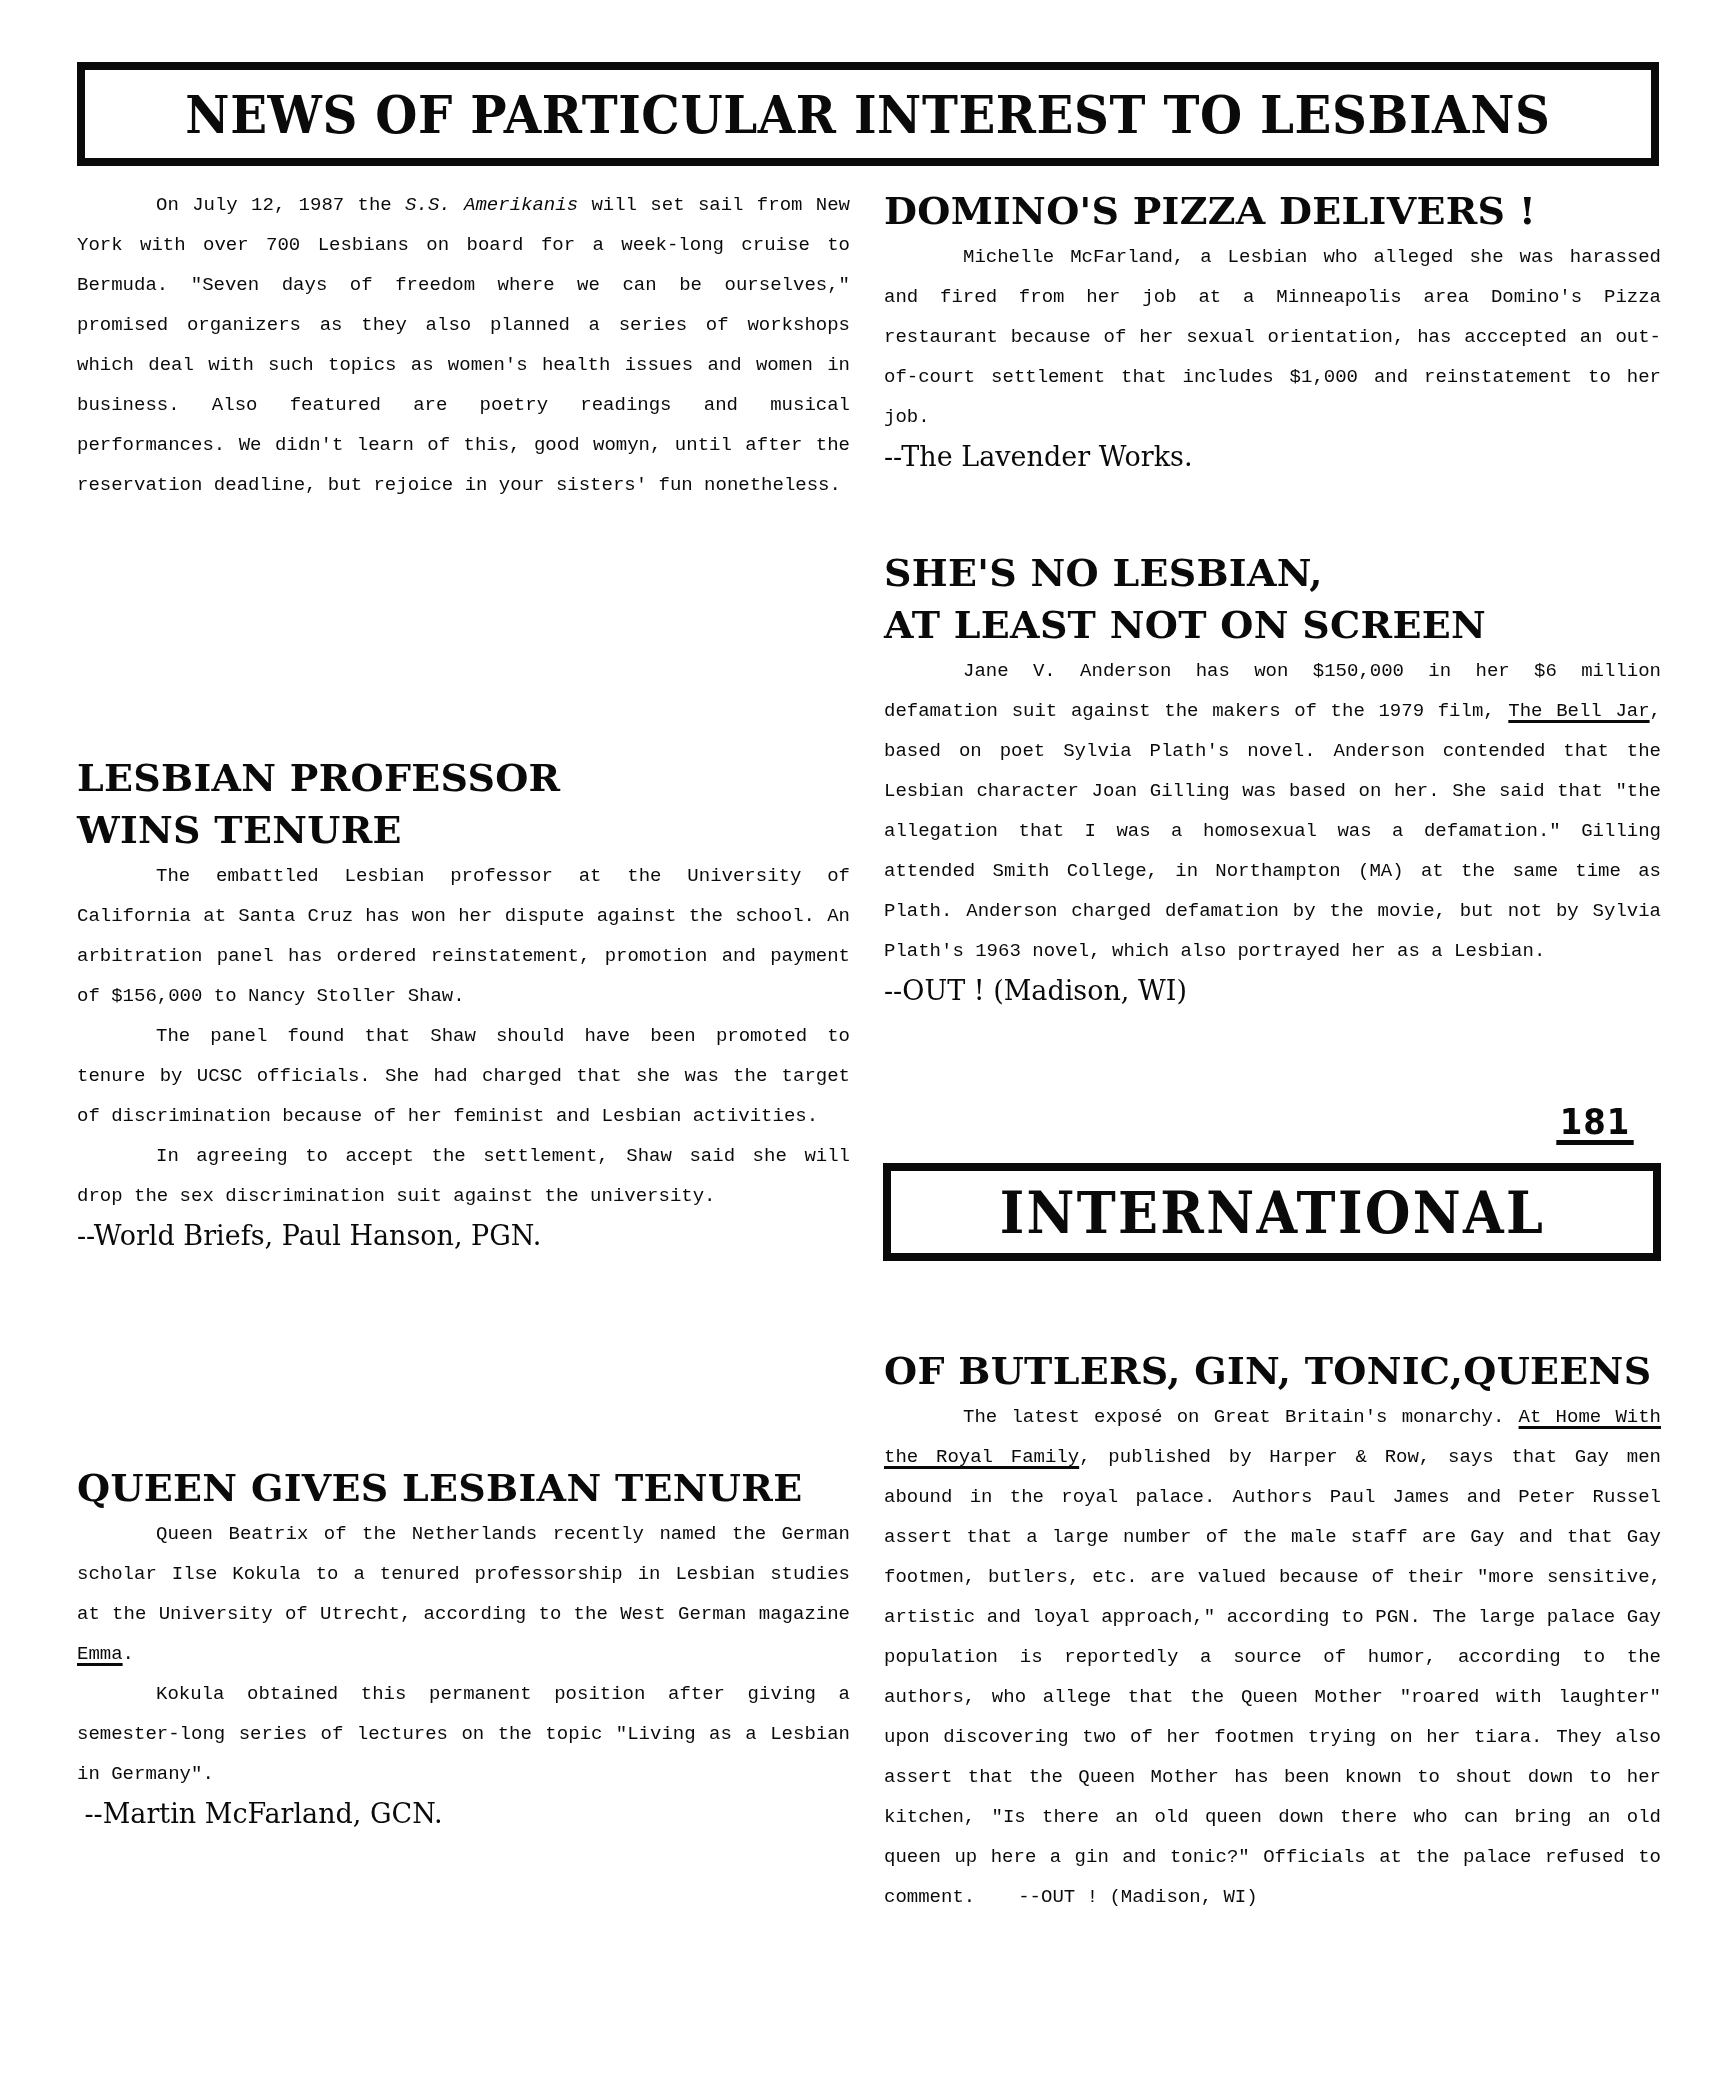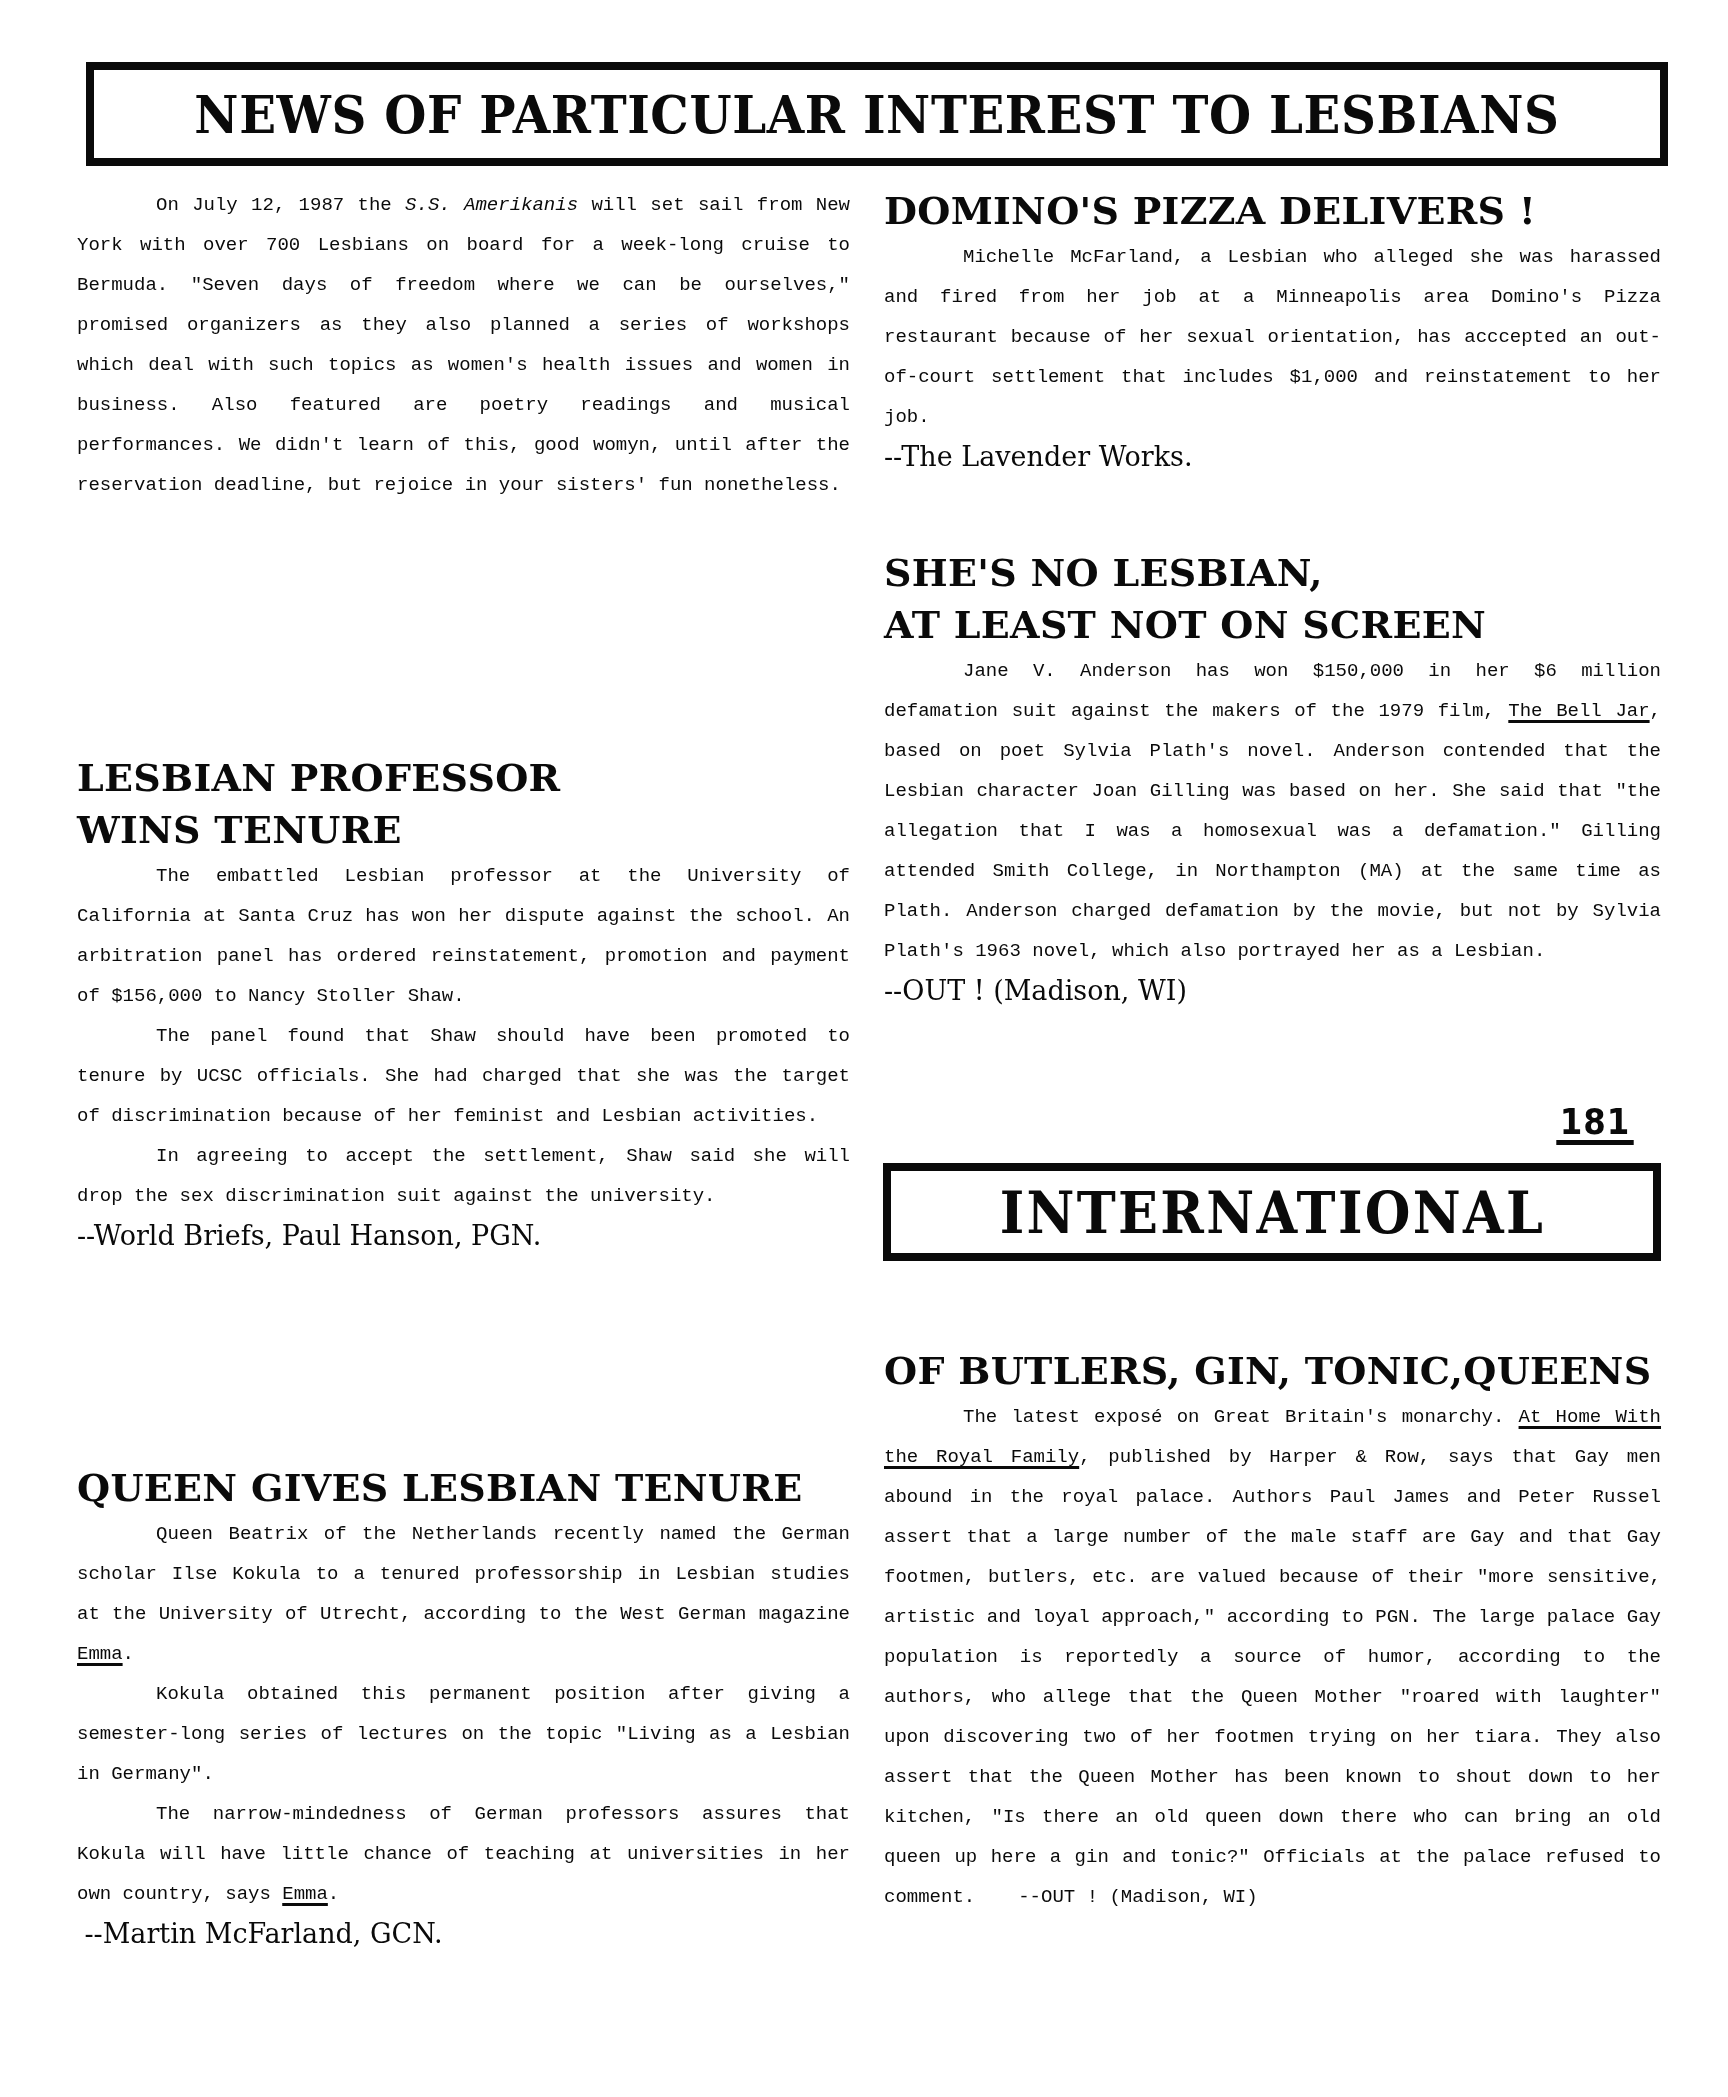--- a/index.html
+++ b/index.html
@@ -1,20 +1,20 @@
 <!DOCTYPE html>
 <html style="font-size:10px"><head>
 <meta charset="utf-8">
 <style>
   html, body { margin: 0; padding: 0; background: #ffffff; }
   body { width: 1729px; height: 2097px; position: relative; overflow: hidden; color: #0a0a0a;
          font-family: "DejaVu Serif", "Liberation Serif", serif; }
   .banner { position: absolute; border: 8.6px solid #0a0a0a; box-sizing: border-box;
             display: flex; align-items: center; justify-content: center; background: #fff; }
-  .banner-top { left: 86px; top: 62px; width: 1582px; height: 104px; }
+  .banner-top { left: 77px; top: 62px; width: 1582px; height: 104px; }
   .banner-top span { font-family: "DejaVu Serif", serif; font-weight: bold; font-size: 52px;
                      letter-spacing: 0.6px; transform: scaleX(0.93); white-space: nowrap; }
   .banner-intl { left: 883px; top: 1163px; width: 778px; height: 98px; border-width: 8px; }
   .banner-intl span { font-family: "DejaVu Serif", serif; font-weight: bold; font-size: 57px;
                       letter-spacing: 2.5px; transform: scaleX(0.92); white-space: nowrap; }
 
   .col { position: absolute; }
   .col-left { left: 77px; width: 773px; }
   .col-right { left: 884px; width: 777px; }
 
@@ -53,21 +53,20 @@
     <p>In agreeing to accept the settlement, Shaw said she will drop the sex discrimination suit against the university.</p>
   </div>
   <div class="credit">--World Briefs, Paul Hanson, PGN.</div>
 </div>
 
 <div class="col col-left" style="top:1462px;">
   <h2 class="headline">QUEEN GIVES LESBIAN TENURE</h2>
   <div class="body">
     <p><span>Queen Beatrix of the Netherlands recently named the German scholar Ilse Kokula to a tenured professorship in Lesbian studies at the University of Utrecht, according to the West German magazine </span><span class="u">Emma</span><span>.</span></p>
     <p>Kokula obtained this permanent position after giving a semester-long series of lectures on the topic "Living as a Lesbian in Germany".</p>
-    <p><span>The narrow-mindedness of German professors assures that Kokula will have little chance of teaching at universities in her own country, says </span><span class="u">Emma</span><span>.</span></p>
   </div>
   <div class="credit" style="padding-left:7.4px;">--Martin McFarland, GCN.</div>
 </div>
 
 <div class="col col-right" style="top:185px;">
   <h2 class="headline">DOMINO'S PIZZA DELIVERS !</h2>
   <div class="body">
     <p>Michelle McFarland, a Lesbian who alleged she was harassed and fired from her job at a Minneapolis area Domino's Pizza restaurant because of her sexual orientation, has acccepted an out-of-court settlement that includes $1,000 and reinstatement to her job.</p>
   </div>
   <div class="credit">--The Lavender Works.</div>

